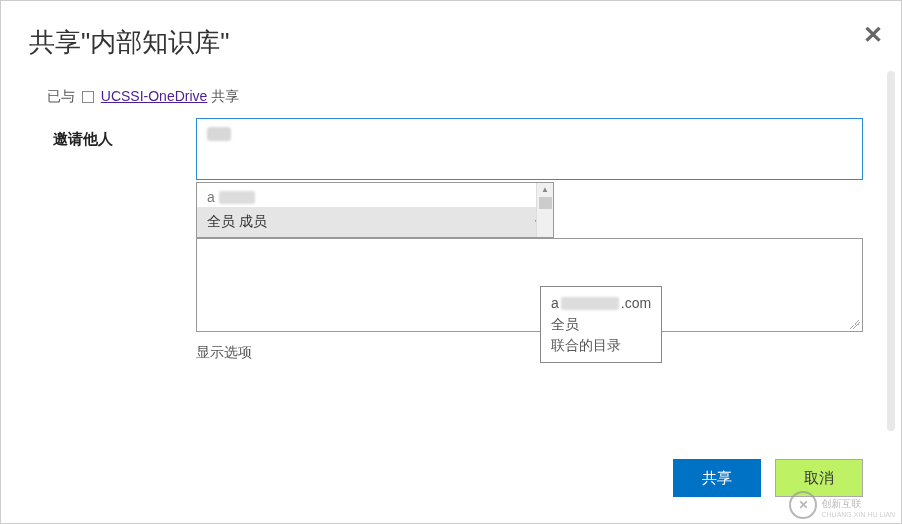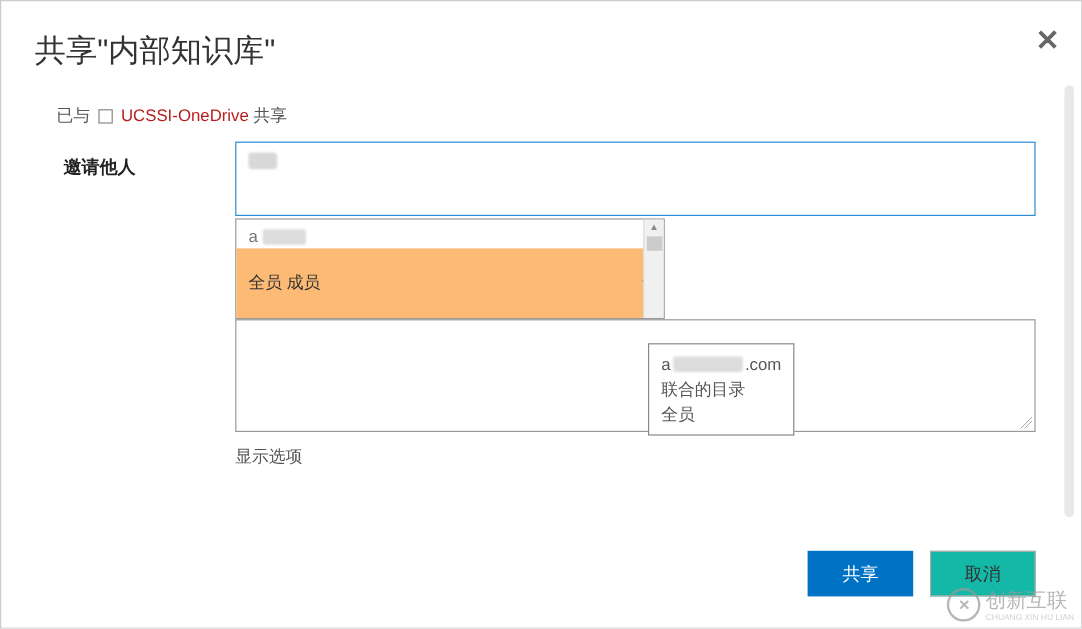--- a/index.html
+++ b/index.html
@@ -53,21 +53,22 @@
     }
     .shared-with .checkbox {
       display: inline-block;
       width: 12px;
       height: 12px;
       border: 1px solid #888;
       vertical-align: middle;
       margin: 0 3px;
     }
     .shared-with .link-text {
-      color: #b91c1c;
+      color: #4c1d95;
+      text-decoration: underline;
     }
     .content-area {
       display: flex;
       margin-top: 12px;
       justify-content: flex-end;
     }
     .sidebar {
       width: 195px;
       padding-left: 44px;
     }
@@ -118,22 +119,22 @@
     }
     .dropdown-line1 .blurred {
       display: inline-block;
       width: 36px;
       height: 13px;
       background: #dcdcdc;
       border-radius: 2px;
       filter: blur(1px);
     }
     .dropdown-selected {
-      background: #fdba74;
-      padding: 20px 10px;
+      background: #e5e5e5;
+      padding: 6px 10px;
       display: flex;
       justify-content: space-between;
       align-items: center;
       font-size: 14px;
       color: #333;
     }
     .dropdown-arrow {
       color: #666;
       font-size: 10px;
     }
@@ -223,21 +224,21 @@
       align-items: center;
       justify-content: center;
       cursor: pointer;
     }
     .btn-primary {
       background: #0072c6;
       color: #fff;
       border: none;
     }
     .btn-secondary {
-      background: #14b8a6;
+      background: #bef264;
       color: #333;
       border: 1px solid #aaa;
     }
     .main-scrollbar {
       position: absolute;
       right: 6px;
       top: 70px;
       width: 8px;
       height: 360px;
       background: #e8e8e8;
@@ -258,21 +259,21 @@
       border: 2px solid #999;
       border-radius: 50%;
       display: flex;
       align-items: center;
       justify-content: center;
       font-size: 12px;
       font-weight: bold;
       color: #999;
     }
     .logo-text {
-      font-size: 17px;
+      font-size: 10px;
       color: #999;
       margin-top: 21px;
     }
     .logo-sub {
       font-size: 7px;
       color: #bbb;
       display: block;
     }
   </style>
 </head>
@@ -322,22 +323,22 @@
       <div class="message-box">
         <div class="resize-handle"></div>
       </div>
 
       <div class="tooltip-box">
         <div class="line1">
           <span>a</span>
           <span class="blurred"></span>
           <span>.com</span>
         </div>
+        <div>全员</div>
         <div>联合的目录</div>
-        <div>全员</div>
       </div>
 
       <div class="show-options">显示选项</div>
 
     </div>
   </div>
 
   <div class="main-scrollbar"></div>
 
   <div class="button-row">

